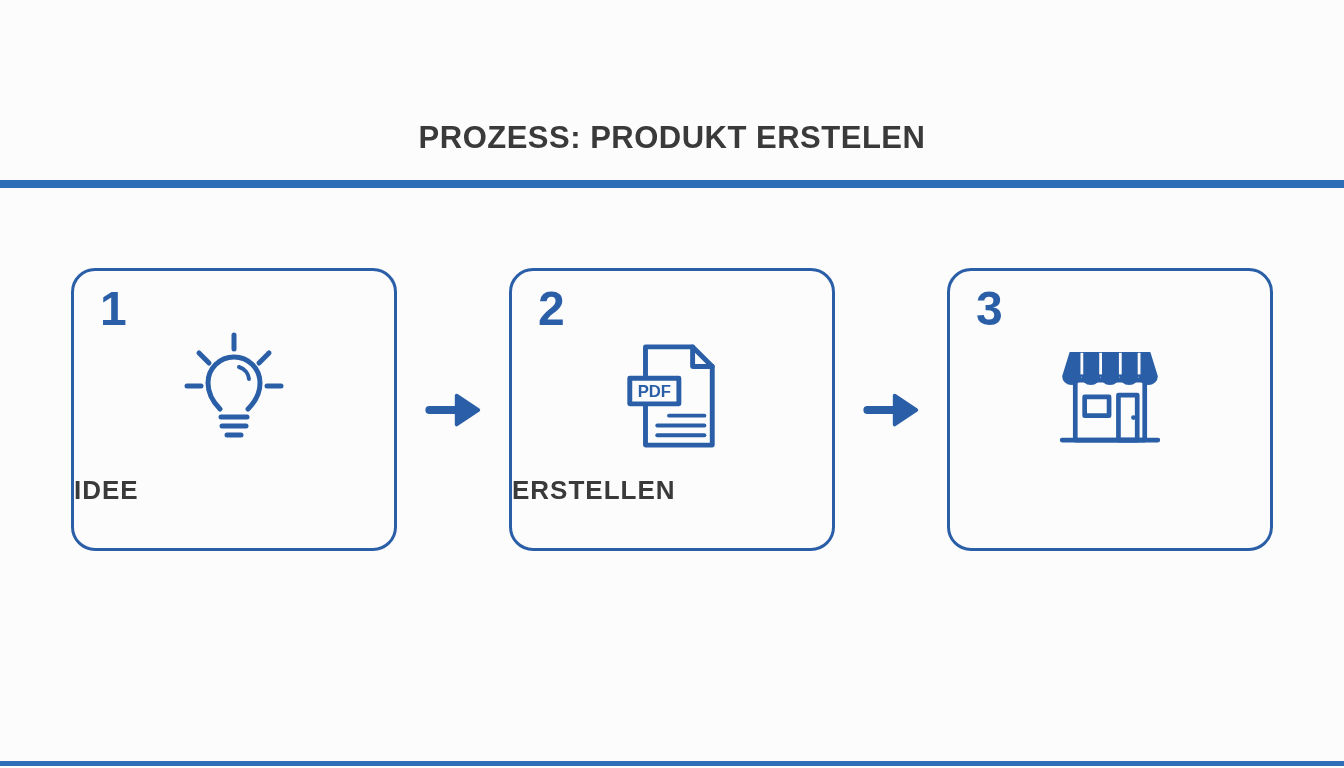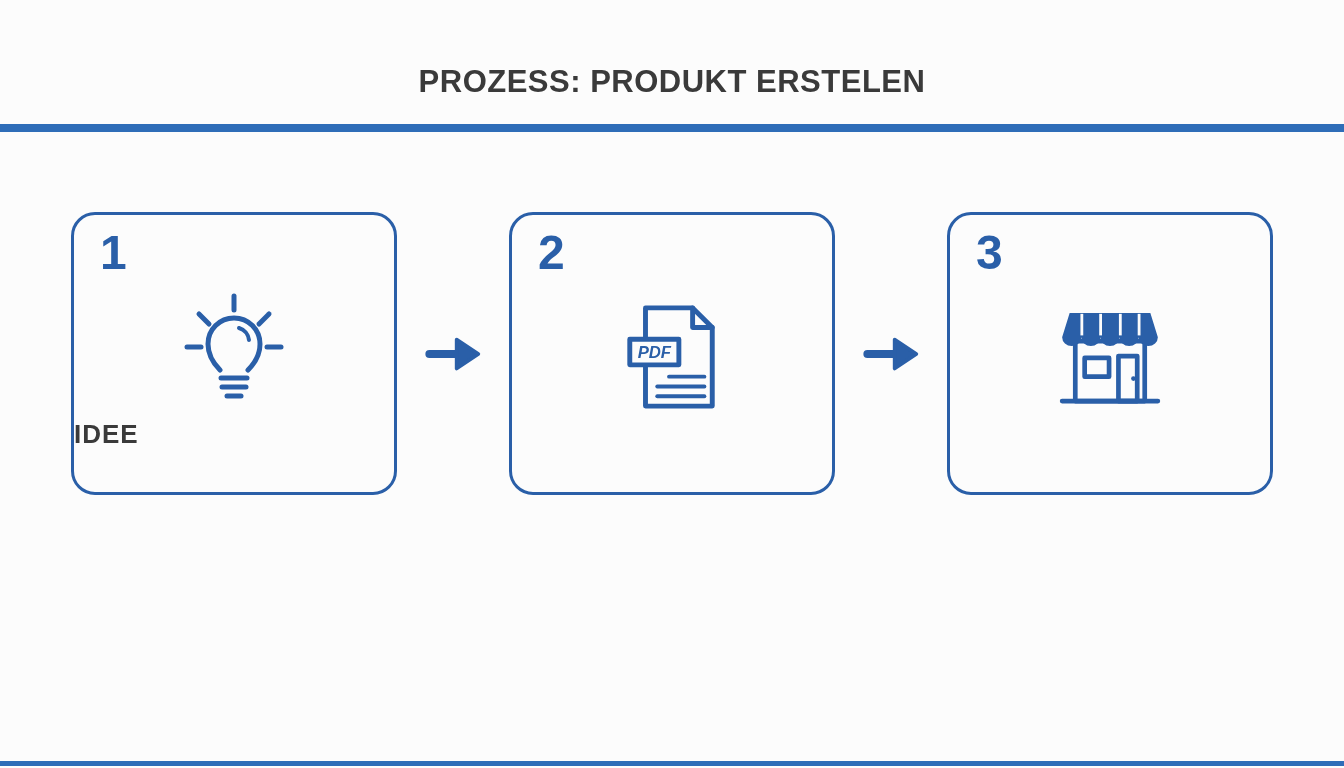--- a/index.html
+++ b/index.html
@@ -11,21 +11,21 @@
   *{box-sizing:border-box;}
   html,body{margin:0;padding:0;background:#fff;}
   .canvas{
     width:1344px;height:768px;position:relative;overflow:hidden;
     background:var(--bg);
     font-family:"Liberation Sans","DejaVu Sans",sans-serif;
   }
   .title{
     text-align:center;
     margin:0;
-    padding-top:64px;
+    padding-top:120px;
     font-size:31px;
     font-weight:bold;
     letter-spacing:0.5px;
     color:var(--ink);
   }
   .divider{
     height:8px;
     background:var(--bar-blue);
     margin-top:24px;
   }
@@ -45,22 +45,22 @@
   .step-number{
     position:absolute;
     top:12px;left:26px;
     font-size:48px;
     font-weight:bold;
     color:var(--blue);
     line-height:1.1;
   }
   .step-icon{
     position:absolute;
-    top:57px;left:0;right:0;height:170px;
-    display:flex;align-items:center;justify-content:center;font-style:italic;
+    top:40px;left:0;right:0;height:170px;
+    display:flex;align-items:center;justify-content:center;
   }
   .step-label{
     position:absolute;
     left:0;right:0;bottom:42px;
     text-align:left;
     font-size:26px;
     font-weight:bold;
     letter-spacing:1px;
     color:var(--ink);
   }
@@ -122,20 +122,21 @@
             <path d="M28,10 L76,10 L96,30 L96,110 L28,110 Z"></path>
             <path d="M76,10 L76,30 L96,30"></path>
             <rect x="12" y="42" width="50" height="26" fill="#fcfcfc"></rect>
             <line x1="52" y1="80" x2="88" y2="80" stroke-width="4"></line>
             <line x1="40" y1="90" x2="88" y2="90" stroke-width="4"></line>
             <line x1="40" y1="100" x2="88" y2="100" stroke-width="4"></line>
           </g>
           <text x="37" y="61" text-anchor="middle" font-size="17" font-weight="bold" fill="#2a5fa8" font-family="Liberation Sans, sans-serif">PDF</text>
         </svg>
       </div>
+      <div class="step-label">ERSTELLEN</div>
     </div>
 
     <div class="arrow">
       <svg width="58" height="42" viewBox="0 0 64 44">
         <line x1="6" y1="22" x2="38" y2="22" stroke="#2a5fa8" stroke-width="9" stroke-linecap="round"></line>
         <polygon points="36,6 60,22 36,38" fill="#2a5fa8" stroke="#2a5fa8" stroke-width="4" stroke-linejoin="round"></polygon>
       </svg>
     </div>
 
     <div class="step-box">

